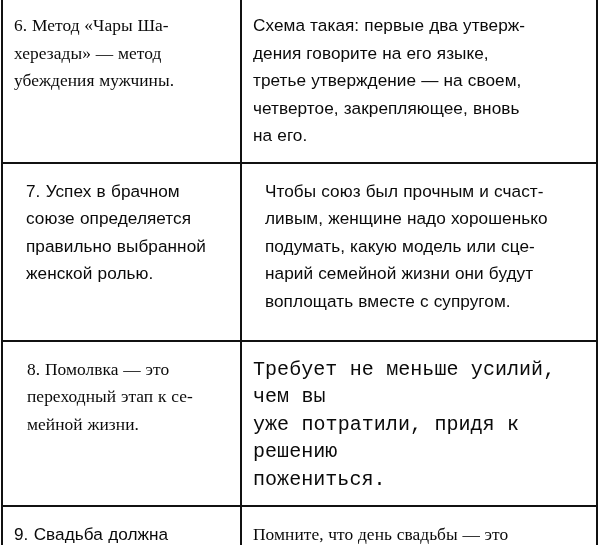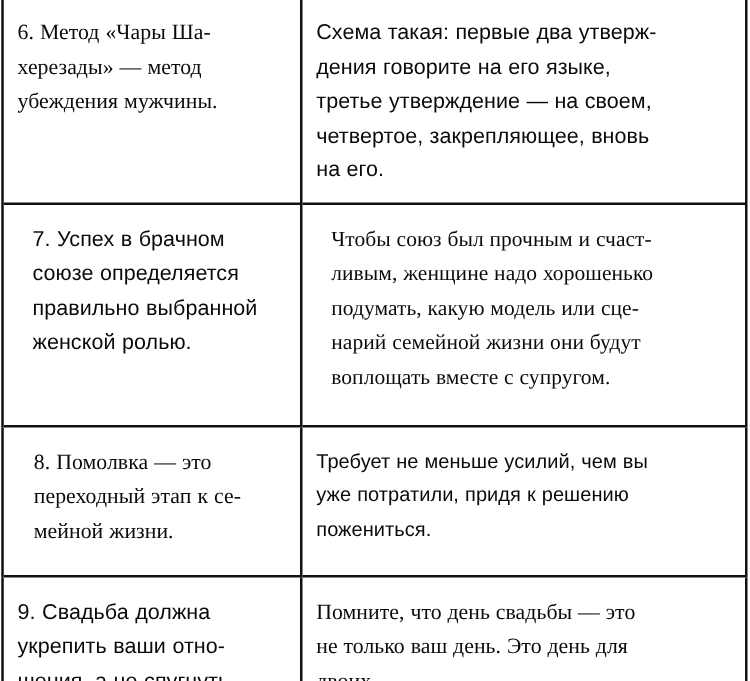--- a/index.html
+++ b/index.html
@@ -54,23 +54,23 @@
     line-height: 27.5px;
     letter-spacing: 0.05px;
     word-spacing: 0.3px;
     padding-left: 13px;
     padding-right: 12px;
   }
   
   tr.row-1 td.cell-left  { font-family: "Liberation Serif", "DejaVu Serif", serif; }
   tr.row-1 td.cell-right { font-family: "Liberation Sans", "DejaVu Sans", sans-serif; font-size: 17.2px; }
   tr.row-2 td.cell-left  { font-family: "Liberation Sans", "DejaVu Sans", sans-serif; font-size: 17.2px; }
-  tr.row-2 td.cell-right { font-family: Liberation Serif, serif; font-size: 17.2px; }
+  tr.row-2 td.cell-right { font-family: Liberation Sans, sans-serif; font-size: 17.2px; }
   tr.row-3 td.cell-left  { font-family: "Liberation Serif", "DejaVu Serif", serif; padding-left: 24px; }
-  tr.row-3 td.cell-right { font-family: Liberation Sans, sans-serif; font-size: 16px; }
+  tr.row-3 td.cell-right { font-family: Liberation Mono, monospace; font-size: 20px; }
   tr.row-4 td.cell-left  { font-family: "Liberation Sans", "DejaVu Sans", sans-serif; font-size: 17.2px; }
   tr.row-4 td.cell-right { font-family: "Liberation Serif", "DejaVu Serif", serif; }
 
   tr.row-1 td { height: 128px; }
   tr.row-2 td { height: 150px; padding-left: 23px; }
   tr.row-3 td { height: 92px; }
   tr.row-4 td { height: 130px; }
 
   .cell-text {
     display: block;

